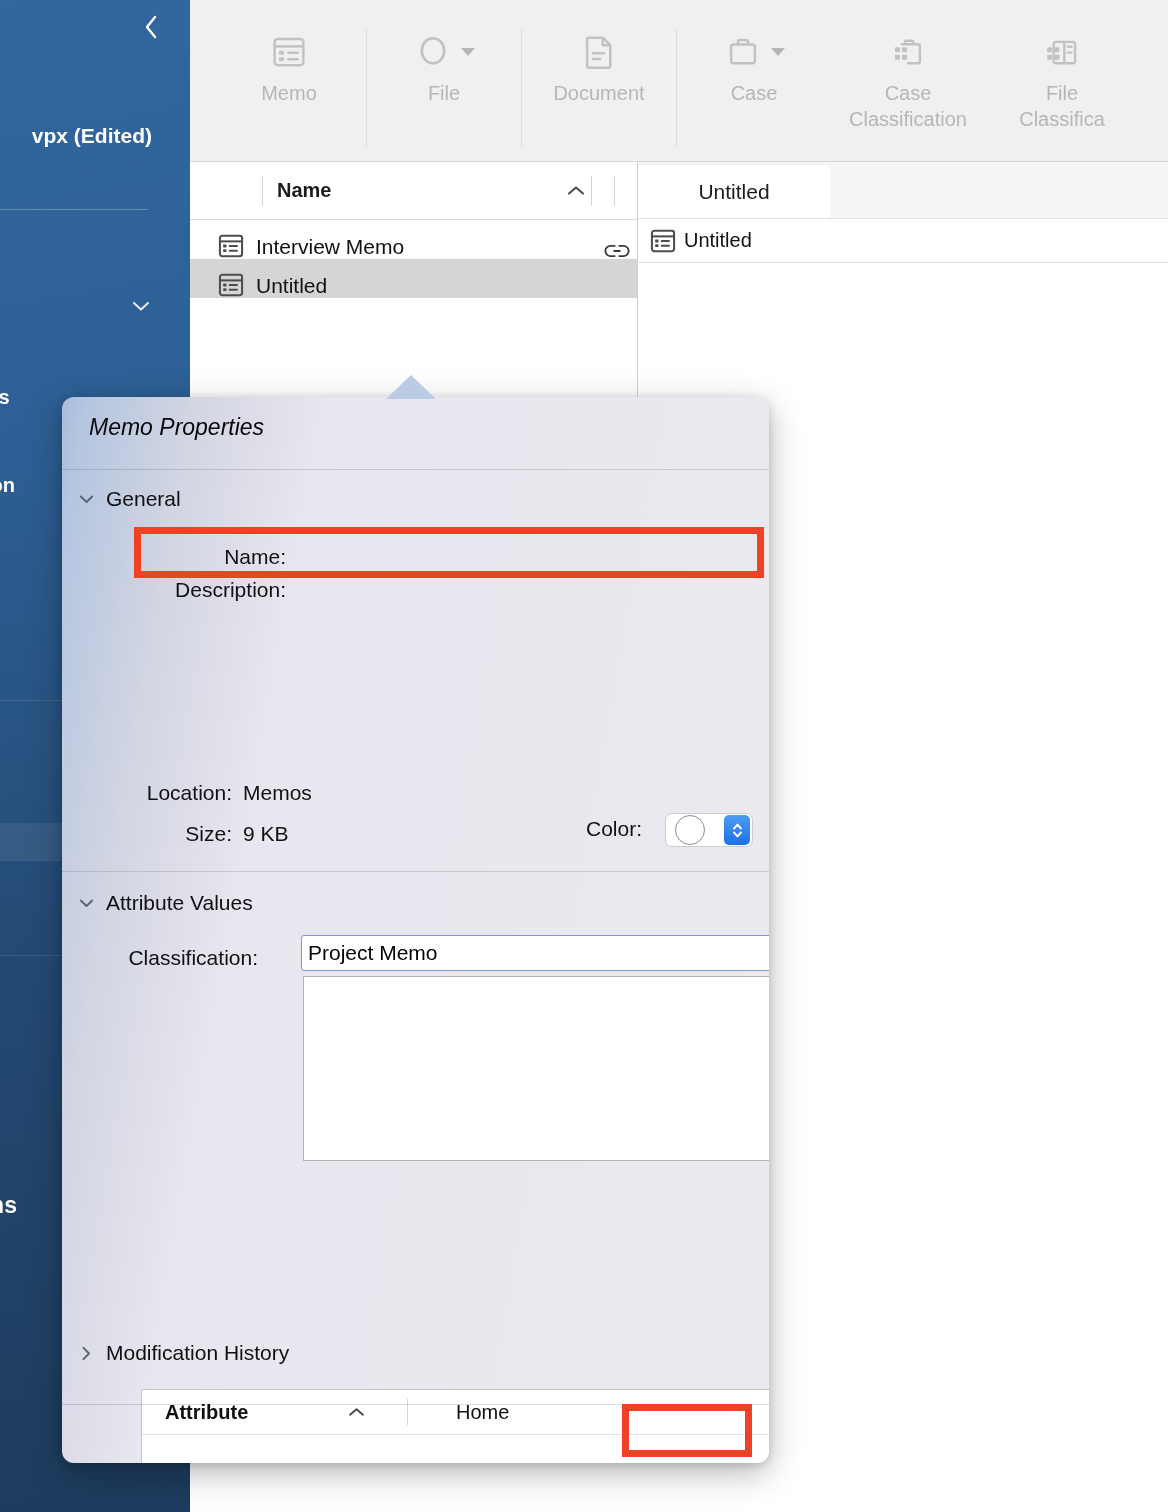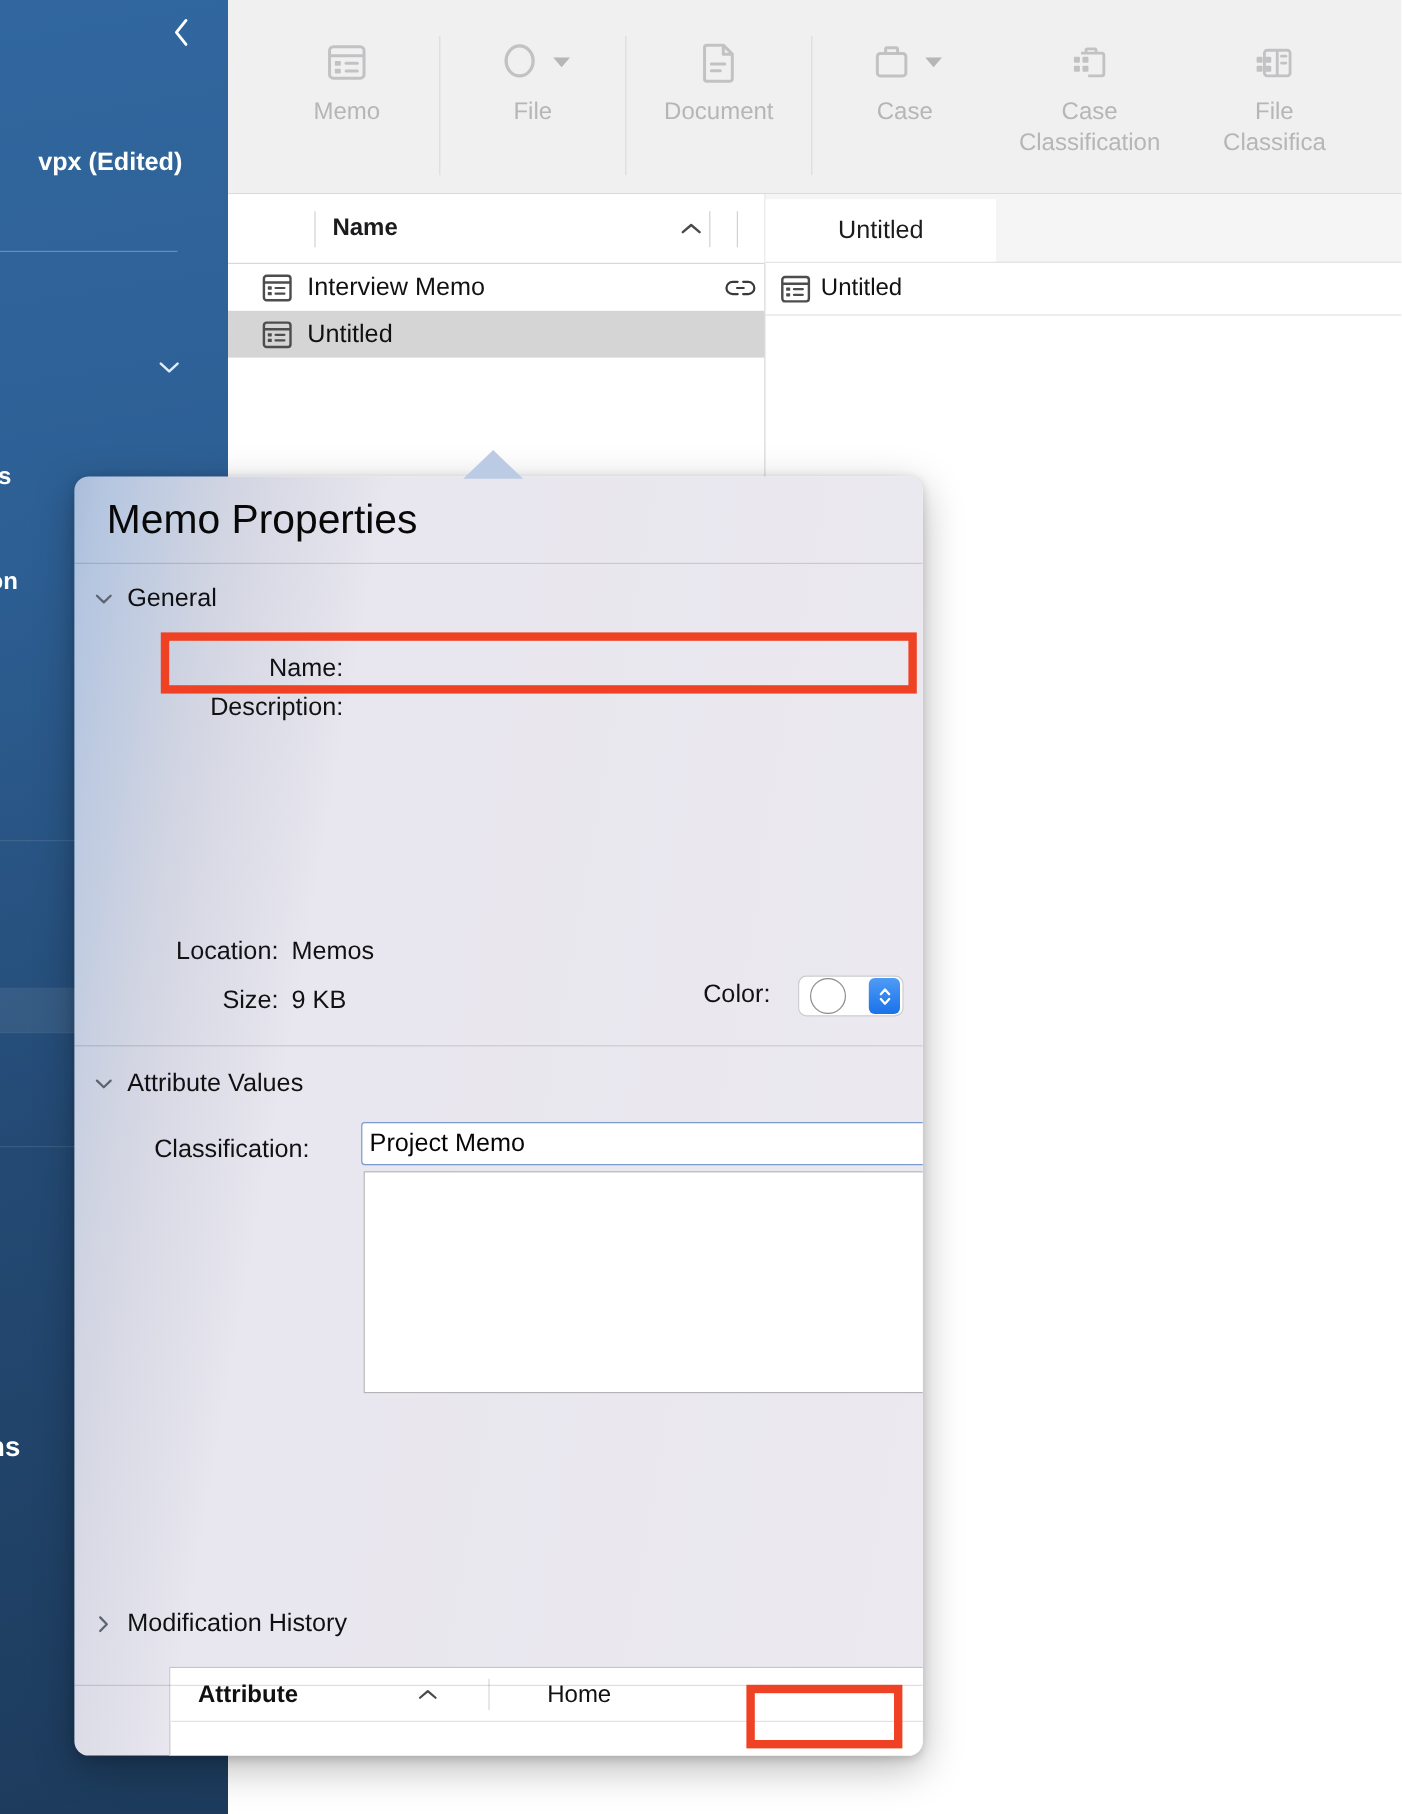--- a/index.html
+++ b/index.html
@@ -197,21 +197,21 @@
     color: #1b1b1d;
   }
   #listheader .sortarrow {
     width: 30px;
     display: flex; align-items: center; justify-content: center;
     color: #4a4a4c;
   }
   .list-row {
     height: 39px;
     display: flex;
-    align-items: center;
+    align-items: flex-end;
     padding-left: 26px;
     box-sizing: border-box;
     font-size: 21px;
     color: #111112;
   }
   .list-row.selected { background: #d5d5d5; }
   .list-row .row-icon {
     width: 30px; height: 26px;
     margin-right: 10px;
     display: flex; align-items: center; justify-content: center;
@@ -282,22 +282,23 @@
     left: 386px; top: 375px;
     width: 0; height: 0;
     border-left: 25px solid transparent;
     border-right: 25px solid transparent;
     border-bottom: 24px solid #bccbe4;
     z-index: 6;
   }
   .pop-title {
     position: absolute;
     left: 27px; top: 17px;
-    font-size: 34px;
+    font-size: 23px;
     color: #080809;
+    font-style: italic;
   }
   .pop-hr {
     position: absolute;
     left: 0; width: 707px; height: 1px;
     background: rgba(0,0,0,0.13);
   }
   .disclosure {
     position: absolute;
     display: flex;
     align-items: center;

